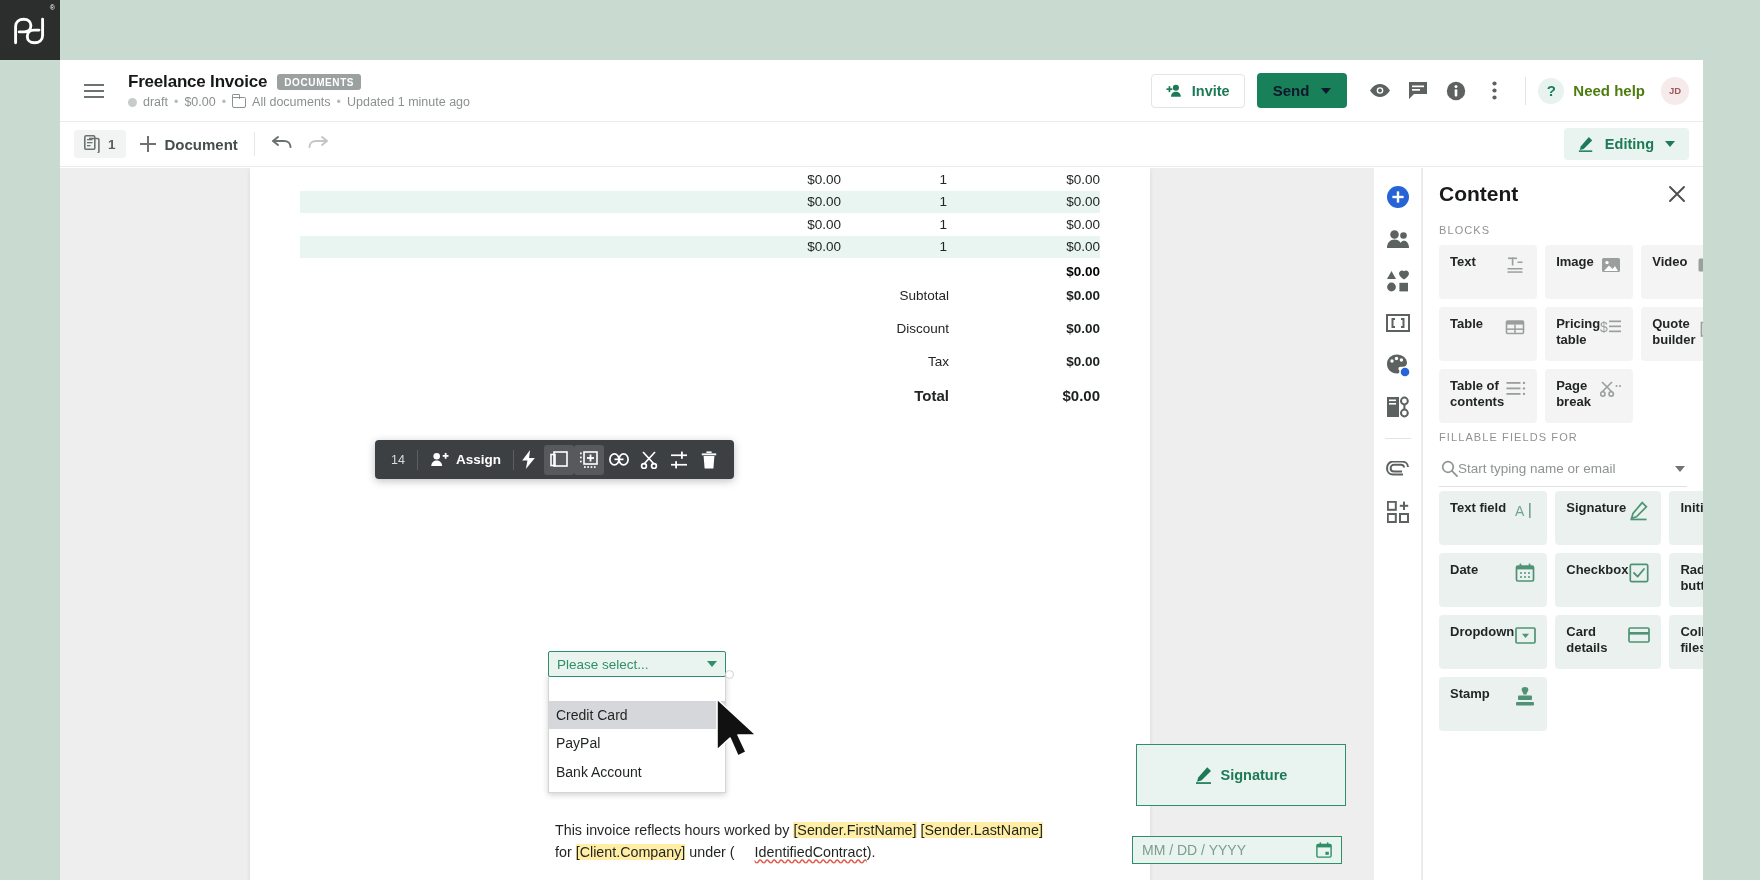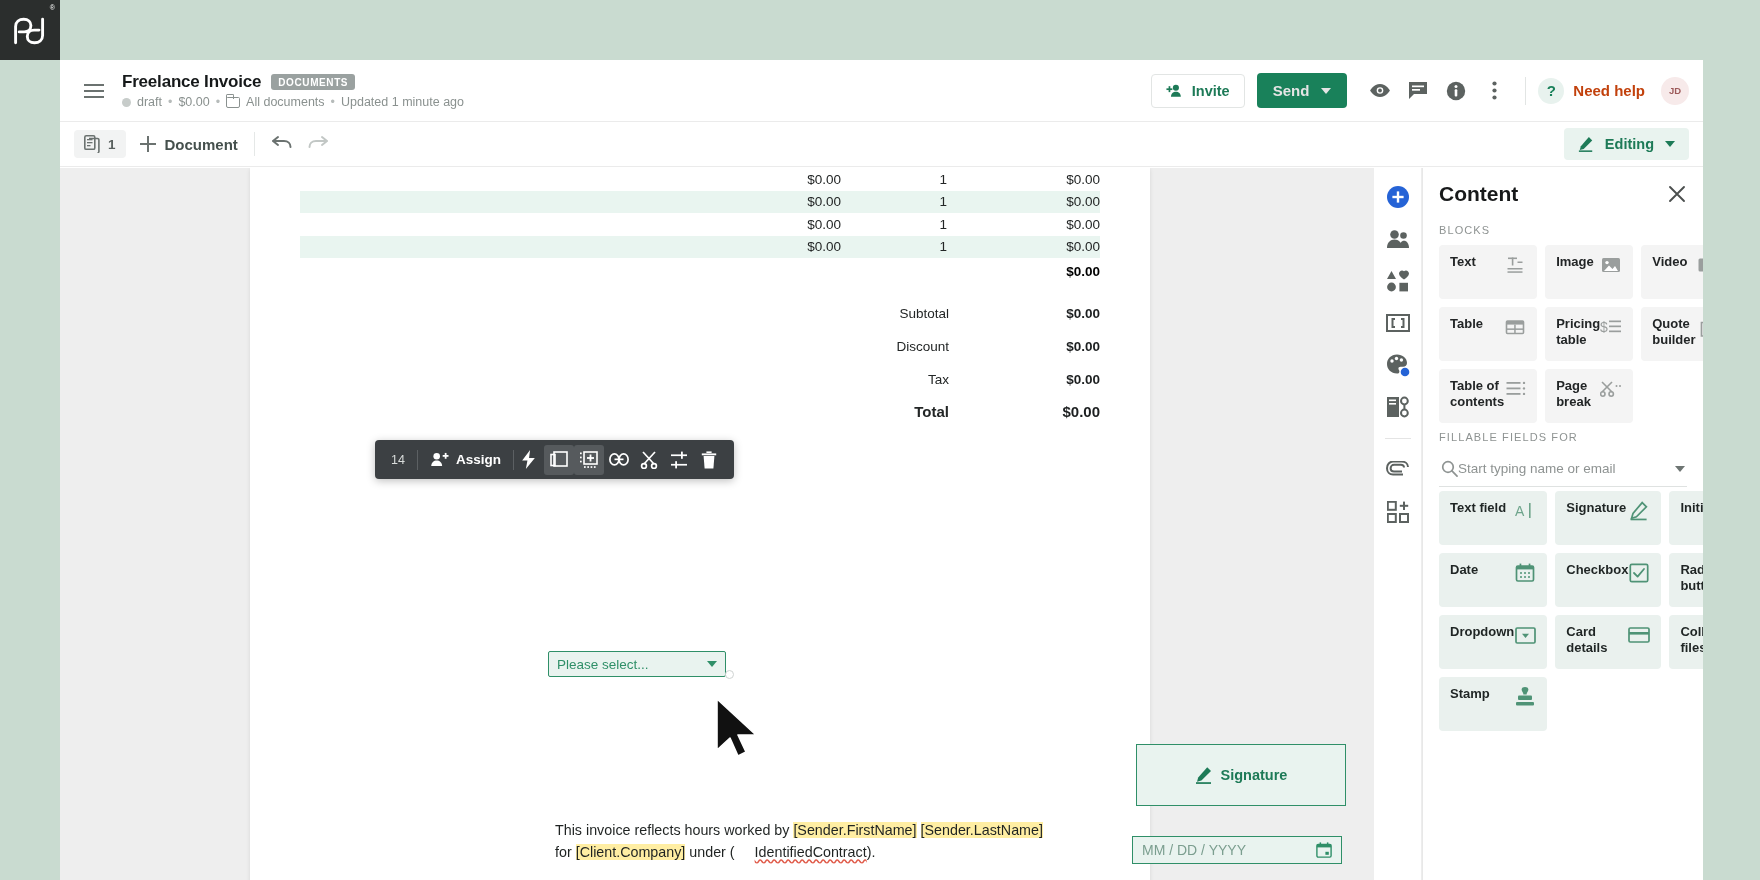--- a/index.html
+++ b/index.html
@@ -36,21 +36,21 @@
     position: relative; height: 62px; width: 100%;
     background: #fff; border-bottom: 1px solid #ebebeb;
     display: flex; align-items: center;
   }
   .burger {
     margin-left: 14px; width: 40px; height: 40px;
     display: flex; flex-direction: column; align-items: center;
     justify-content: center; gap: 4px; cursor: pointer; border-radius: 4px;
   }
   .burger span { display: block; width: 20px; height: 2px; background: #6b7270; }
-  .title-wrap { margin-left: 8px; }
+  .title-wrap { margin-left: 14px; }
   .title-row { display: flex; align-items: center; gap: 10px; }
   .doc-title { font-size: 17px; font-weight: bold; color: #16191a; letter-spacing: -0.2px;}
   .doc-tag {
     background: #9aa1a0; color: #fff; font-size: 10px; font-weight: bold;
     letter-spacing: 0.6px; padding: 3px 7px 2px; border-radius: 3px;
   }
   .meta-row {
     display: flex; align-items: center; gap: 6px;
     font-size: 12.5px; color: #8a918f; margin-top: 3px;
   }
@@ -71,38 +71,38 @@
     gap: 0px; padding-right: 14px; height: 100%;
   }
   .invite-btn {
     display: flex; align-items: center; gap: 8px;
     border: 1px solid #e2e5e4; background: #fff; color: #1d7a57;
     font-size: 14.5px; font-weight: bold; padding: 8px 14px;
     border-radius: 4px; cursor: pointer; margin-right: 12px;
   }
   .send-btn {
     display: flex; align-items: center; gap: 12px;
-    background: #19815a; color: #e5e5e5; font-size: 15px; font-weight: bold;
+    background: #19815a; color: #0f172a; font-size: 15px; font-weight: bold;
     padding: 9px 16px; border-radius: 4px; cursor: pointer; margin-right: 14px;
   }
   .caret-down {
     width: 0; height: 0; border-left: 5px solid transparent;
     border-right: 5px solid transparent; border-top: 6px solid currentColor;
   }
   .hicon { width: 38px; height: 38px; display:flex; align-items:center; justify-content:center; cursor:pointer;}
   .vrule { width:1px; height: 28px; background:#e2e5e4; margin: 0 12px; }
   .need-help {
     display: flex; align-items: center; gap: 9px; cursor: pointer; margin-right: 16px;
   }
   .help-circle {
     width: 26px; height: 26px; border-radius: 50%; background: #e8f2ee;
     color: #19815a; font-size: 15px; font-weight: bold;
     display: flex; align-items: center; justify-content: center;
   }
-  .need-help-label { color: #c2410c; font-size: 15px; font-weight: bold; }
+  .need-help-label { color: #4d7c0f; font-size: 15px; font-weight: bold; }
   .avatar {
     width: 28px; height: 28px; border-radius: 50%; background: #f7eaea;
     color: #9d5a5a; font-size: 9.5px; font-weight: bold;
     display: flex; align-items: center; justify-content: center; cursor:pointer;
   }
 
   
   .toolbar {
     height: 45px; width: 100%; background: #fff; border-bottom: 1px solid #ebebeb;
     display: flex; align-items: center; padding: 0 14px;
@@ -154,21 +154,21 @@
   .inv-row {
     display: flex; height: 22.5px; align-items: center; font-size: 13.5px; color: #232626;
   }
   .inv-row.alt { background: #e9f5f0; }
   .inv-c1 { width: 340px; }
   .inv-c2 { width: 205px; text-align: right; padding-right: 4px; }
   .inv-c3 { width: 130px; text-align: right; padding-right: 28px; }
   .inv-c4 { width: 125px; text-align: right; }
   .inv-sum-row { display:flex; height: 26px; align-items:center; font-size: 13.5px; font-weight:bold;}
   .totals { position: absolute; left: 50px; top: 120px; width: 800px; }
-  .tot-row { display:flex; align-items:flex-end; height: 33px; font-size: 13.5px; }
+  .tot-row { display:flex; align-items:flex-start; height: 33px; font-size: 13.5px; }
   .tot-label { width: 675px; text-align: right; padding-right: 26px; color: #232626; }
   .tot-val { width: 125px; text-align: right; font-weight: bold; color: #1c1f20;}
   .tot-row.grand .tot-label { font-weight: bold; font-size: 15px;}
   .tot-row.grand .tot-val { font-size: 15px; }
 
   
   .blocktoolbar {
     position: absolute; left: 125px; top: 272px; height: 39px;
     background: #3c4043; border-radius: 4px; display: flex; align-items: center;
     padding: 2px 10px; gap: 0; box-shadow: 0 2px 8px rgba(0,0,0,0.25); z-index: 20;
@@ -542,20 +542,25 @@
                 <path d="M2.6 5 H13.4 L12.4 17.6 H3.6 Z" fill="#fff"></path>
               </svg>
             </div>
           </div>
 
           <div class="dd-field">
             <span class="dd-field-label">Please select...</span>
             <span class="dd-arrow"></span>
           </div>
           <div class="dd-handle"></div>
+          <div class="dd-menu">
+            <div class="dd-opt hover">Credit Card</div>
+            <div class="dd-opt">PayPal</div>
+            <div class="dd-opt">Bank Account</div>
+          </div>
 
           <svg class="cursor" width="52" height="62" viewBox="0 0 52 62">
             <path d="M2 1 L2 52 L15 40 L23 58 L31 54 L23 37 L41 37 Z" fill="#111" stroke="#fff" stroke-width="1.6" stroke-linejoin="round"></path>
           </svg>
 
           <div class="sig-box">
             <svg width="18" height="18" viewBox="0 0 18 18">
               <path d="M12.2 1.2 L16 5 L6.4 14.6 L2 15.8 L3.2 11.4 Z" fill="#1d7a57"></path>
               <rect x="1" y="16.2" width="15" height="1.7" fill="#1d7a57"></rect>
             </svg>

